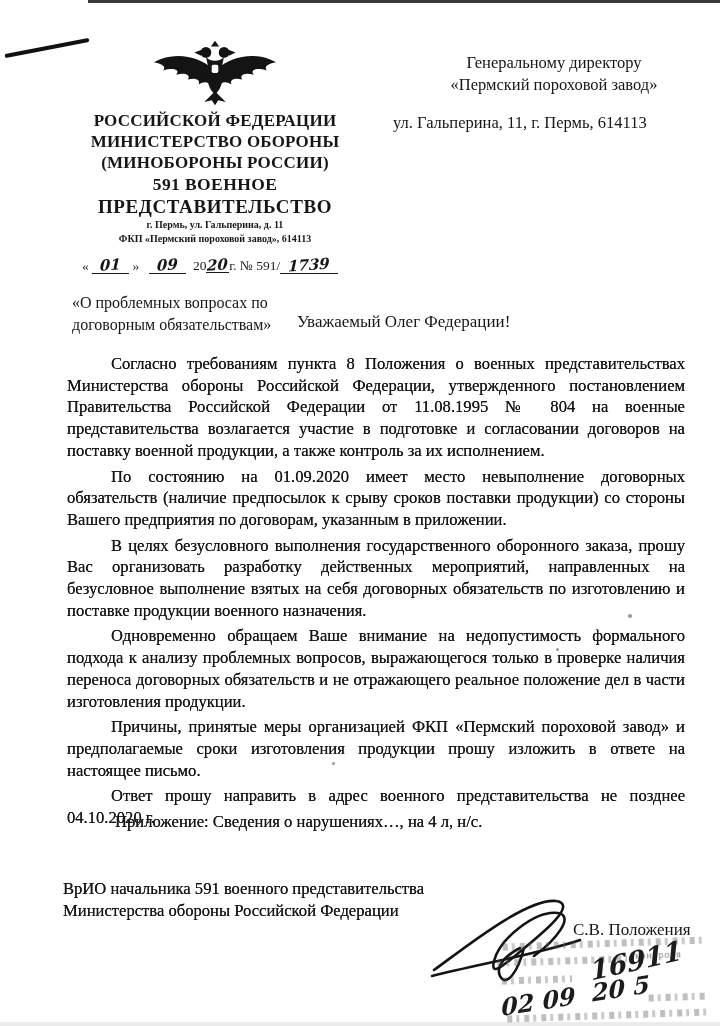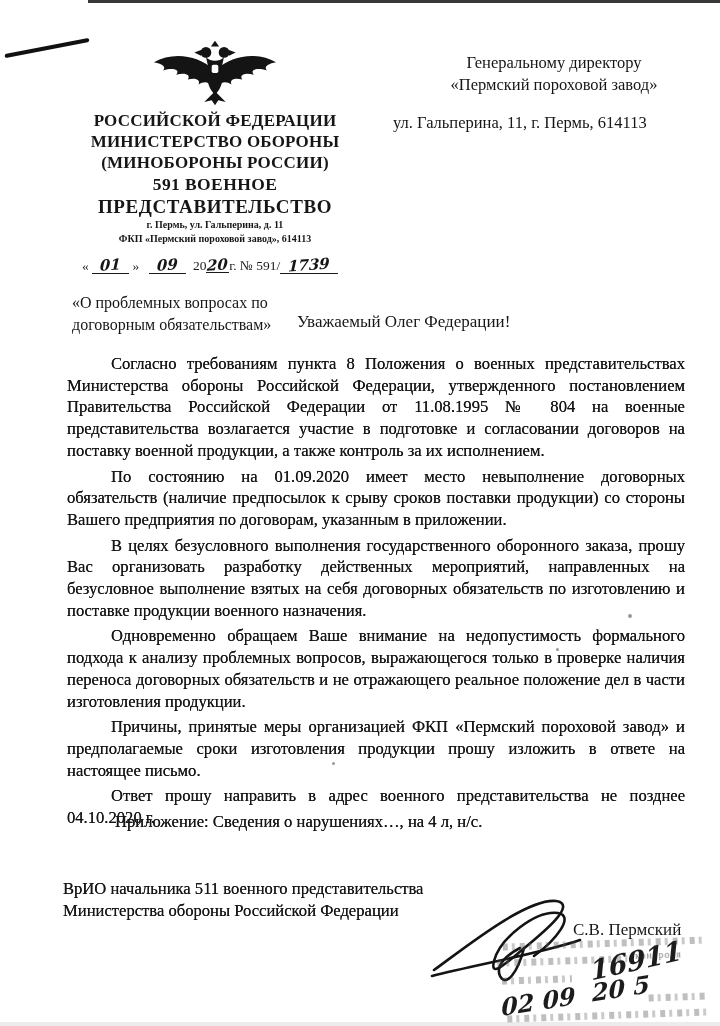--- a/index.html
+++ b/index.html
@@ -129,33 +129,33 @@
     <p>По состоянию на 01.09.2020 имеет место невыполнение договорных обязательств (наличие предпосылок к срыву сроков поставки продукции) со стороны Вашего предприятия по договорам, указанным в приложении.</p>
     <p>В целях безусловного выполнения государственного оборонного заказа, прошу Вас организовать разработку действенных мероприятий, направленных на безусловное выполнение взятых на себя договорных обязательств по изготовлению и поставке продукции военного назначения.</p>
     <p>Одновременно обращаем Ваше внимание на недопустимость формального подхода к анализу проблемных вопросов, выражающегося только в проверке наличия переноса договорных обязательств и не отражающего реальное положение дел в части изготовления продукции.</p>
     <p>Причины, принятые меры организацией ФКП «Пермский пороховой завод» и предполагаемые сроки изготовления продукции прошу изложить в ответе на настоящее письмо.</p>
     <p>Ответ прошу направить в адрес военного представительства не позднее 04.10.2020 г.</p>
   </div>
 
   <div class="attachment">Приложение: Сведения о нарушениях…, на 4 л, н/с.</div>
 
   <div class="sig-position">
-    <div>ВрИО начальника 511 военного представительства</div>
+    <div>ВрИО начальника 591 военного представительства</div>
     <div>Министерства обороны Российской Федерации</div>
   </div>
 
   <svg class="sig-scrawl" width="160" height="100" viewBox="0 0 160 100">
     <g stroke="#141414" stroke-width="2.6" fill="none" stroke-linecap="round">
       <path d="M6,82 C34,62 98,10 128,13 C150,16 116,44 94,62 C76,77 62,90 66,73 C72,50 108,22 130,25 C147,28 128,52 106,68"></path>
       <path d="M96,60 C90,84 78,100 72,88 C67,77 80,66 92,60"></path>
       <path d="M4,88 C52,76 118,64 152,52"></path>
     </g>
   </svg>
 
-  <div class="sig-name">С.В. Пермский</div>
+  <div class="sig-name">С.В. Положения</div>
 
   <div class="stamp">
     <div class="faint-row" style="left:6px;top:2px;width:200px;"></div>
     <div class="faint-row" style="left:0px;top:18px;width:130px;"></div>
     <span class="faint-word" style="left:138px;top:13px;">контроля</span>
     <div class="faint-row" style="left:4px;top:36px;width:70px;"></div>
     <div class="faint-row" style="left:150px;top:58px;width:58px;"></div>
     <div class="faint-row" style="left:8px;top:74px;width:200px;"></div>
     <span class="hw-big hw-number">16911</span>
     <span class="hw-big hw-date">02 09  20 5</span>

